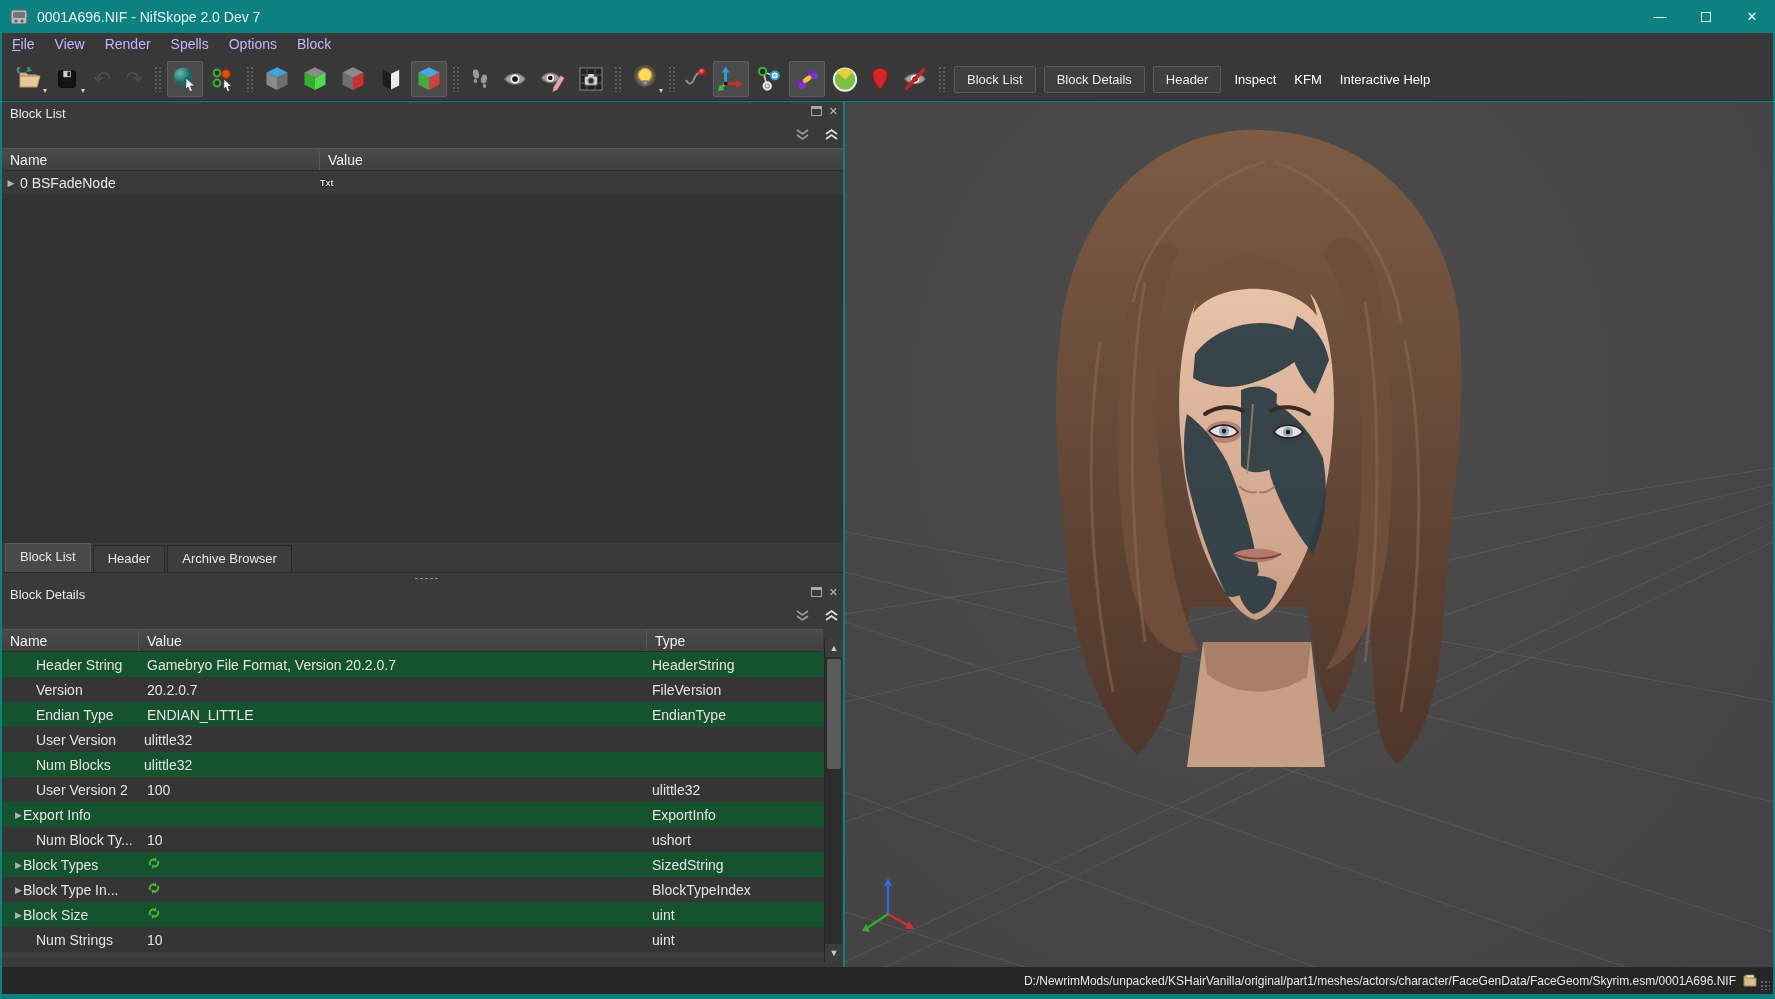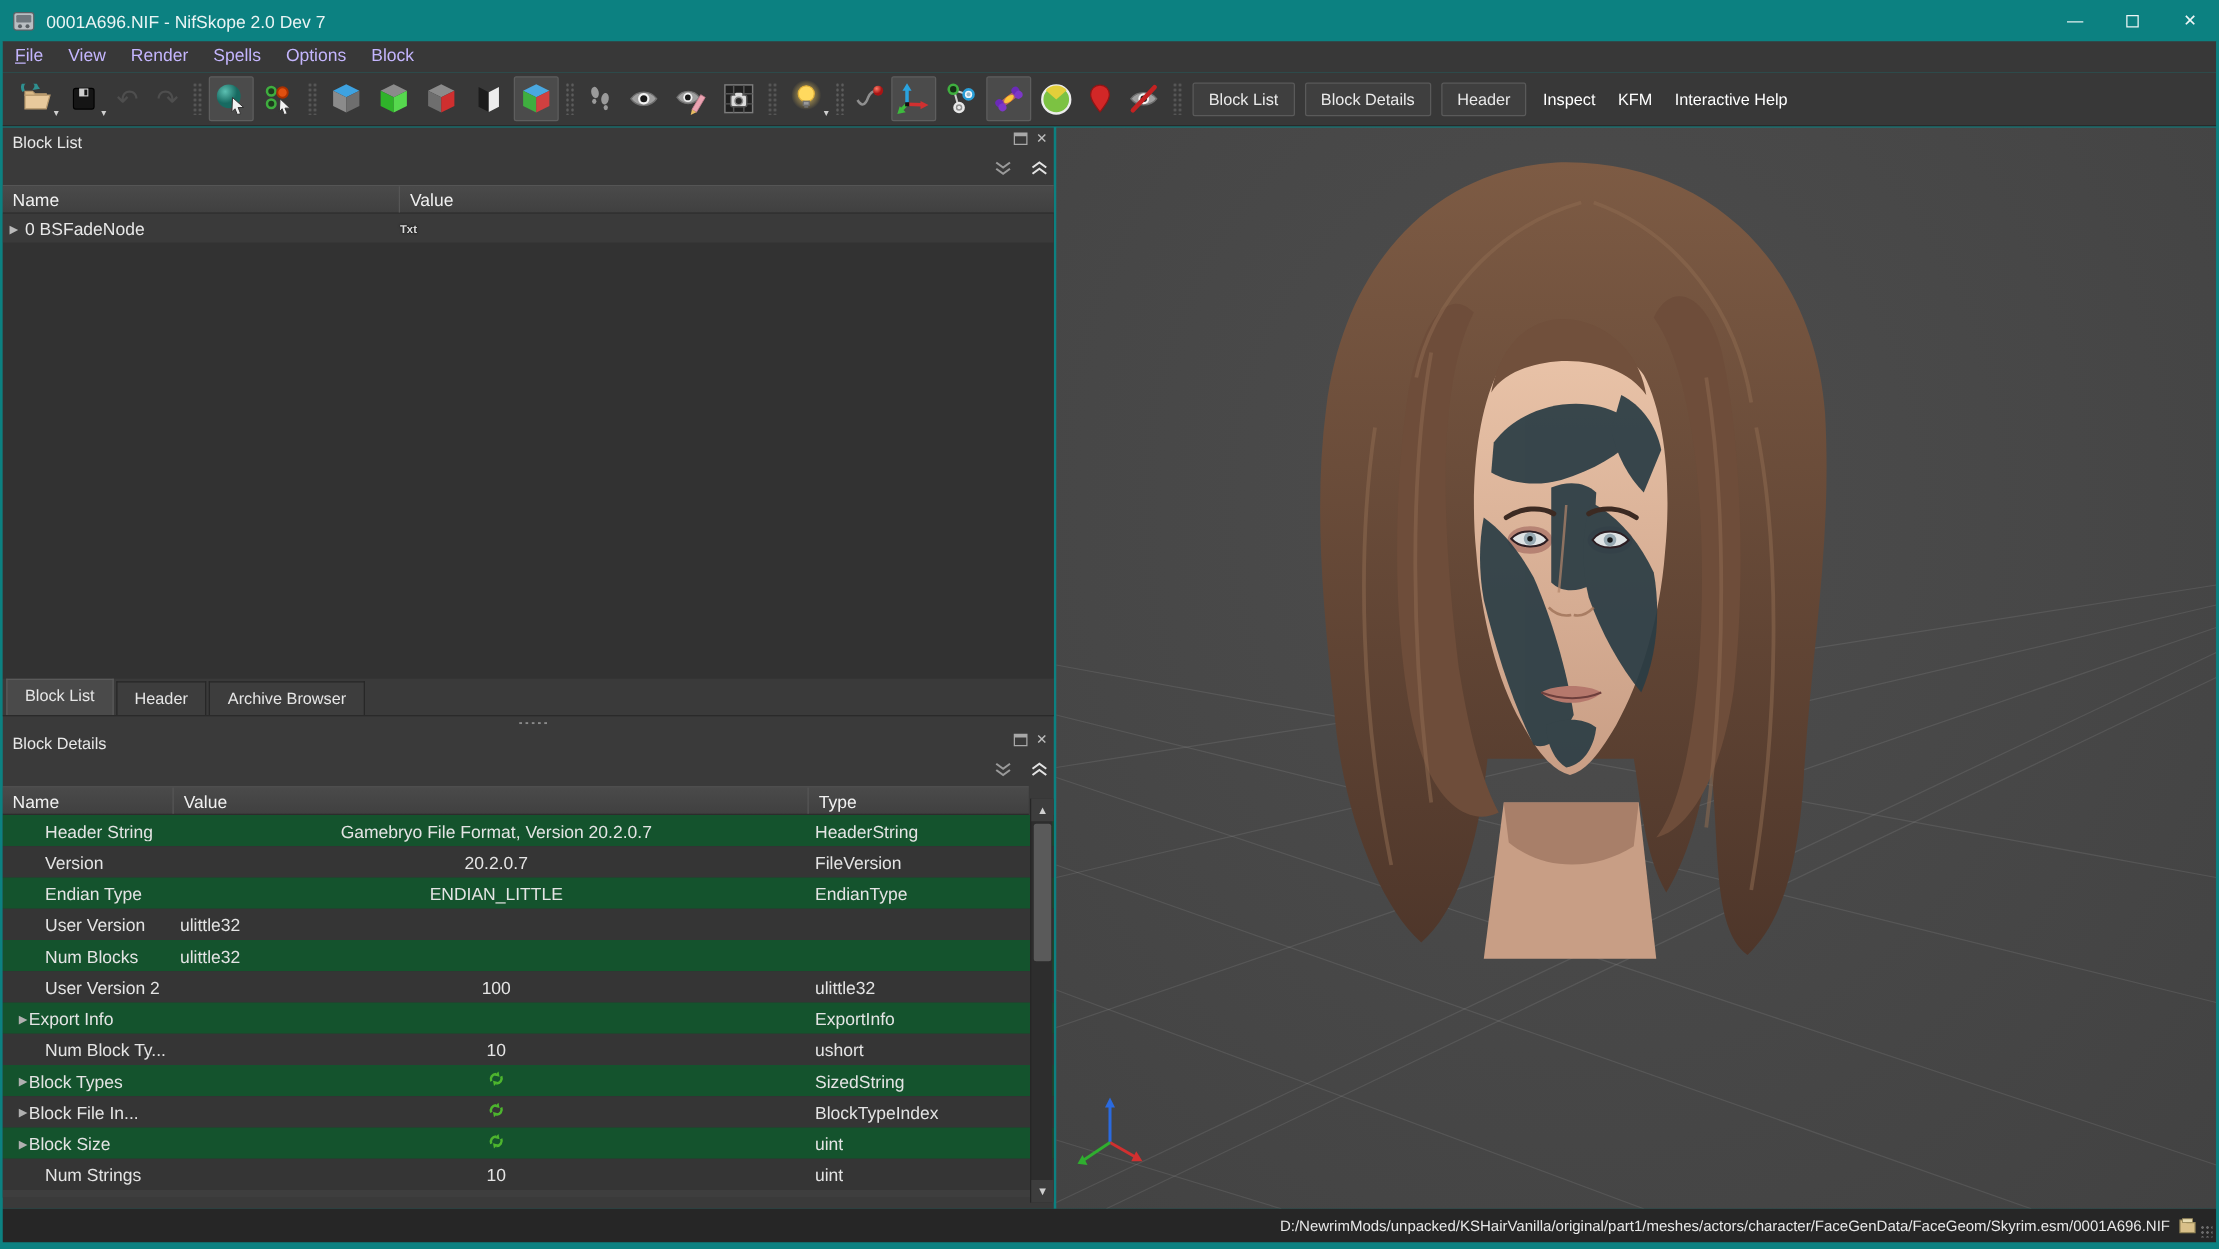--- a/index.html
+++ b/index.html
@@ -56,21 +56,21 @@
     background-image:radial-gradient(#8a8a8a 1px, transparent 1.2px); background-size:5px 3px; }
 
   
   .bd-header { display:flex; height:23px; background:linear-gradient(#4a4a4a,#404040); border-top:1px solid #555; border-bottom:1px solid #2c2c2c; color:#f0f0f0; font-size:14px; }
   .bd-header .col { padding:3px 0 0 8px; border-right:1px solid #565656; }
   .bd-body { position:relative; background:#323232; height:306px; overflow:hidden; }
   .bd-row { display:flex; height:25px; font-size:14px; color:#e4e4e4; align-items:center; }
   .bd-row.even { background:#14532d; }
   .bd-row.odd { background:#353535; }
   .cell-name { width:137px; display:flex; align-items:center; }
-  .cell-value { width:508px; padding-left:8px;text-align:center; }
+  .cell-value { width:508px; padding-left:8px; }
   .cell-type { width:175px; padding-left:5px; }
   .bd-arrow { color:#b0b0b0; font-size:9px; width:14px; padding-left:13px; }
   .bd-indent { width:27px; }
   .name-text { padding-left:7px; white-space:nowrap; overflow:hidden; }
 
   .vscroll { position:absolute; right:1px; top:0; width:18px; height:323px; background:#2d2d2d; border-left:1px solid #262626; }
   .vs-btn { width:18px; height:18px; display:flex; align-items:center; justify-content:center; color:#cfcfcf; font-size:9px; background:#3d3d3d; }
   .vs-btn.down { position:absolute; bottom:0; }
   .vs-thumb { position:absolute; top:20px; left:2px; width:14px; height:110px; background:#5a5a5a; border-radius:2px; }
 
@@ -470,21 +470,21 @@
                 <path d="M3 9 A4.2 4.2 0 0 1 7 3.2" fill="none" stroke="#4db52e" stroke-width="2"></path>
                 <polygon points="8.8,1.2 9.6,5.4 5.6,4.4" fill="#4db52e"></polygon>
                 <path d="M11 5 A4.2 4.2 0 0 1 7 10.8" fill="none" stroke="#4db52e" stroke-width="2"></path>
                 <polygon points="5.2,12.8 4.4,8.6 8.4,9.6" fill="#4db52e"></polygon>
               </svg></div>
             <div class="cell-type">SizedString</div>
           </div>
           <div class="bd-row odd">
             <div class="cell-name">
               <span class="bd-arrow">▶</span>
-              <span class="name-text">Block File In...</span>
+              <span class="name-text">Block Type In...</span>
             </div>
             <div class="cell-value"><svg width="14" height="14" viewBox="0 0 14 14">
                 <path d="M3 9 A4.2 4.2 0 0 1 7 3.2" fill="none" stroke="#4db52e" stroke-width="2"></path>
                 <polygon points="8.8,1.2 9.6,5.4 5.6,4.4" fill="#4db52e"></polygon>
                 <path d="M11 5 A4.2 4.2 0 0 1 7 10.8" fill="none" stroke="#4db52e" stroke-width="2"></path>
                 <polygon points="5.2,12.8 4.4,8.6 8.4,9.6" fill="#4db52e"></polygon>
               </svg></div>
             <div class="cell-type">BlockTypeIndex</div>
           </div>
           <div class="bd-row even">

